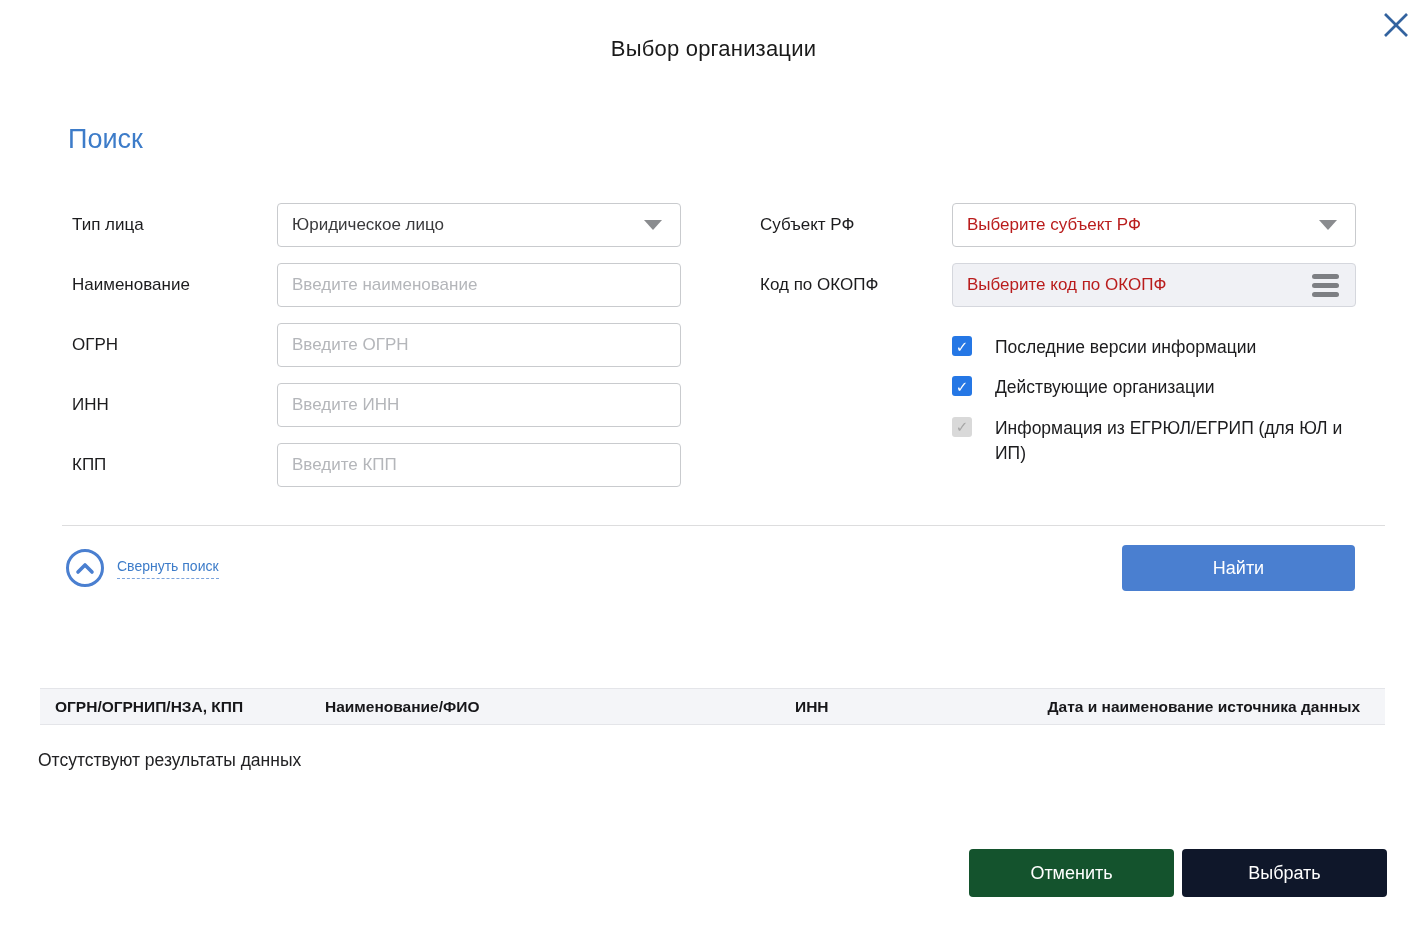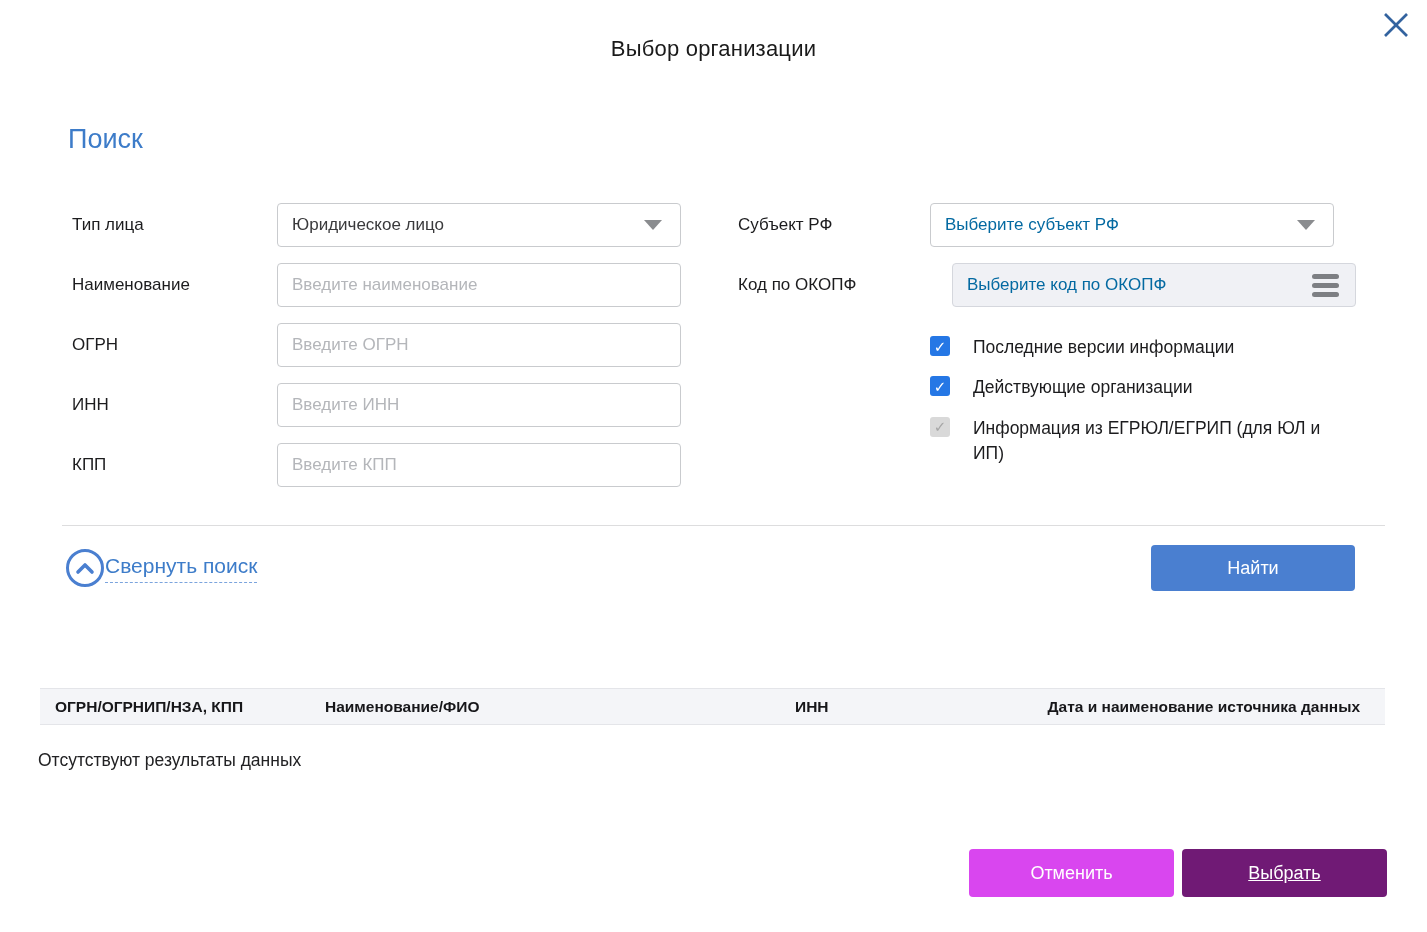--- a/index.html
+++ b/index.html
@@ -33,27 +33,27 @@
   .right-col .form-label { width: 170px; }
 
   .text-input, .select-box {
     width: 404px; height: 44px; border: 1px solid #c9cbce; border-radius: 4px;
     font-size: 17px; padding: 0 14px; background: #fff;
     font-family: "Liberation Sans", sans-serif;
   }
   .text-input::placeholder { color: #b4b6ba; opacity: 1; }
   .select-box { display: flex; align-items: center; justify-content: space-between; cursor: pointer; }
   .select-value { color: #3a3a3c; }
-  .select-placeholder { color: #0369a1; }
+  .select-placeholder { color: #b91c1c; }
   .triangle-down {
     width: 0; height: 0; margin-right: 4px;
     border-left: 9px solid transparent; border-right: 9px solid transparent;
     border-top: 10px solid #8a8c8f;
   }
-  .okopf-box { background: #f0f1f5; border-color: #d5d7dd; margin-left: 22px; }
+  .okopf-box { background: #f0f1f5; border-color: #d5d7dd; }
   .menu-icon { display: flex; flex-direction: column; gap: 4px; margin-right: 2px; cursor: pointer; }
   .menu-icon span { display: block; width: 27px; height: 5px; border-radius: 3px; background: #7d7f83; }
 
   .checkbox-block { margin-top: 12px; margin-left: 192px; width: 404px; }
   .checkbox-row { display: flex; align-items: flex-start; margin-bottom: 15px; cursor: pointer; }
   .checkbox {
     flex: 0 0 auto; width: 20px; height: 20px; border-radius: 3px; margin-top: 1px;
     background: #2577e5; color: #ffffff; font-size: 15px; font-weight: bold;
     display: flex; align-items: center; justify-content: center; line-height: 1;
   }
@@ -62,25 +62,25 @@
 
   .divider { border: none; border-top: 1px solid #ddddde; margin: 22px 42px 0 62px; }
 
   .collapse-row { display: flex; align-items: center; justify-content: space-between; padding: 19px 72px 0 66px; }
   .collapse-left { display: flex; align-items: center; cursor: pointer; }
   .collapse-icon {
     width: 38px; height: 38px; border-radius: 50%;
     border: 3.5px solid #4a7fd0; display: flex; align-items: center; justify-content: center;
   }
   .collapse-link {
-    margin-left: 1px; font-size: 21px; color: #3d7cc9;
+    margin-left: 13px; font-size: 14px; color: #3d7cc9;
     border-bottom: 1.5px dashed #7ba4dd; padding-bottom: 4px;
   }
   .find-btn {
-    width: 204px; height: 46px; border: none; border-radius: 4px;
+    width: 233px; height: 46px; border: none; border-radius: 4px;
     background: #4a7fd0; color: #ffffff; font-size: 18px; font-weight: 500;
     font-family: "Liberation Sans", sans-serif; cursor: pointer;
   }
 
   .results-table { margin: 97px 42px 0 40px; }
   .table-header {
     display: flex; align-items: center; background: #f4f5f8;
     border-top: 1px solid #e4e5e9; border-bottom: 1px solid #e4e5e9;
     height: 37px; font-size: 15.5px; font-weight: bold; color: #17171a;
   }
@@ -90,22 +90,22 @@
   .th-4 { flex: 1; text-align: right; padding-right: 25px; }
 
   .empty-message { margin: 25px 0 0 38px; font-size: 17.5px; color: #222224; }
 
   .footer { position: absolute; right: 40px; bottom: 35px; display: flex; gap: 8px; }
   .footer button {
     width: 205px; height: 48px; border: none; border-radius: 4px;
     color: #ffffff; font-size: 18px; font-weight: 500;
     font-family: "Liberation Sans", sans-serif; cursor: pointer;
   }
-  .cancel-btn { background: #d946ef; }
-  .select-btn { background: #701a75; text-decoration: underline; }
+  .cancel-btn { background: #14532d; }
+  .select-btn { background: #0f172a; }
 </style>
 </head>
 <body>
 
 <div>
 
   <button class="close-btn">
     <svg width="30" height="30" viewBox="0 0 30 30">
       <line x1="4" y1="4" x2="26" y2="26" stroke="#33639f" stroke-width="2.6"></line>
       <line x1="26" y1="4" x2="4" y2="26" stroke="#33639f" stroke-width="2.6"></line>

